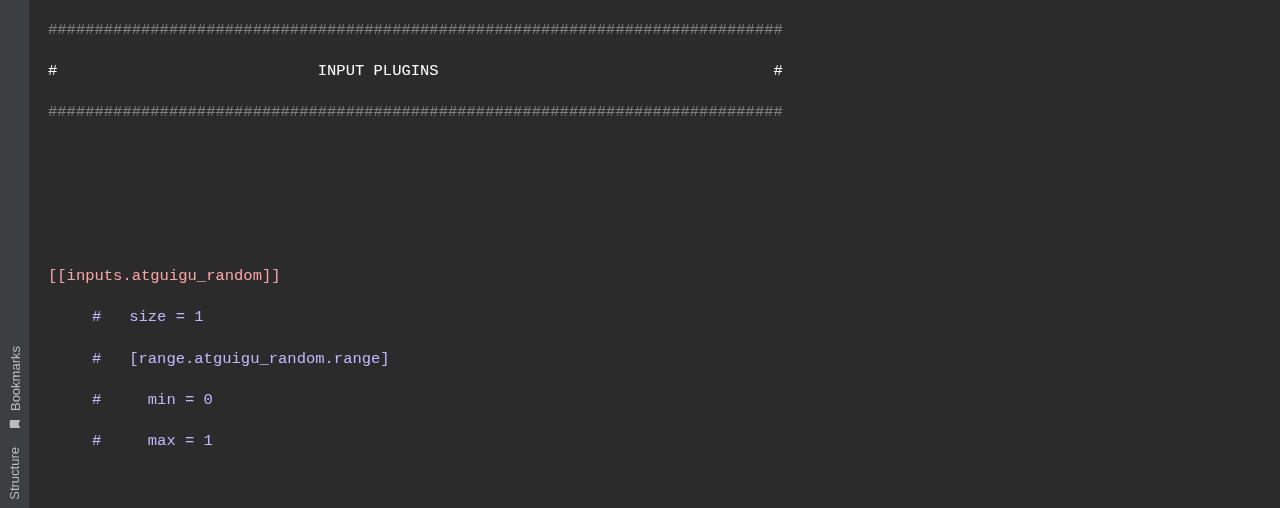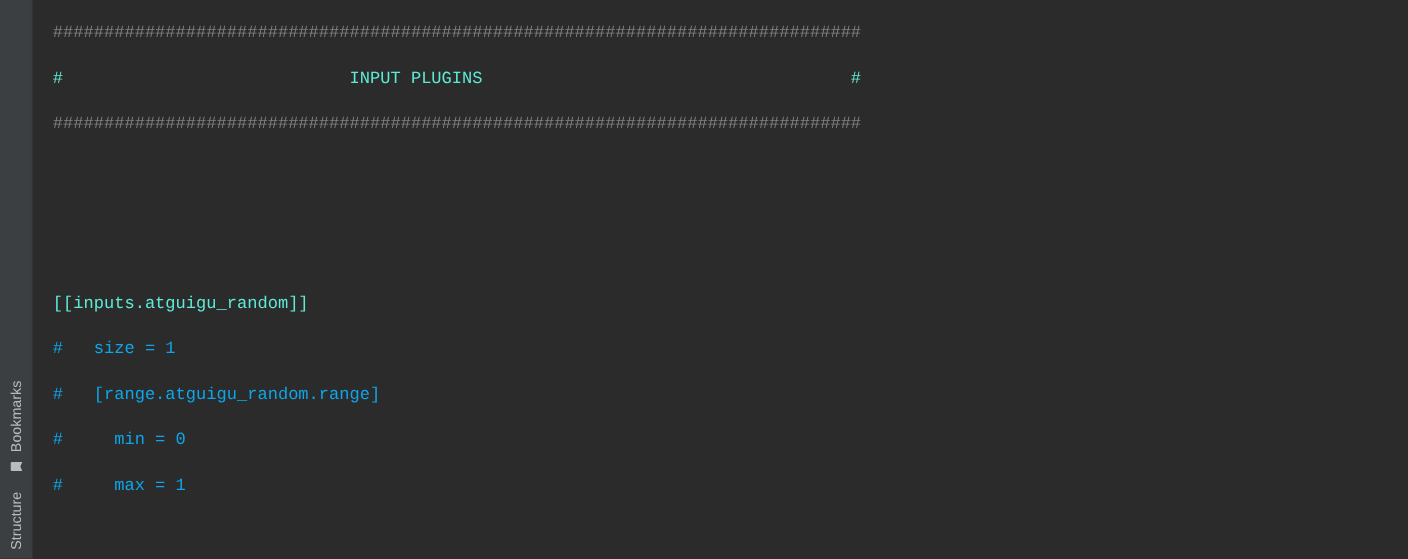--- a/index.html
+++ b/index.html
@@ -55,28 +55,29 @@
       padding: 10px 18px;
       white-space: pre;
       line-height: 2.65;
       letter-spacing: 0;
       font-family: "Consolas", "Monaco", "Courier New", monospace;
     }
     .hash-line {
       color: #808080;
     }
     .section-line {
-      color: #5eead4;
+      color: #ffffff;
       text-align: center;
     }
     .table-header {
-      color: #5eead4;
+      color: #fca5a5;
     }
     .commented {
-      color: #0ea5e9;
+      color: #c4b5fd;
+      margin-left: 44px;
     }
     .side-spacer {
       flex: 1;
     }
   </style>
 </head>
 <body>
 
 <div class="sidebar">
   <div class="side-spacer"></div>

